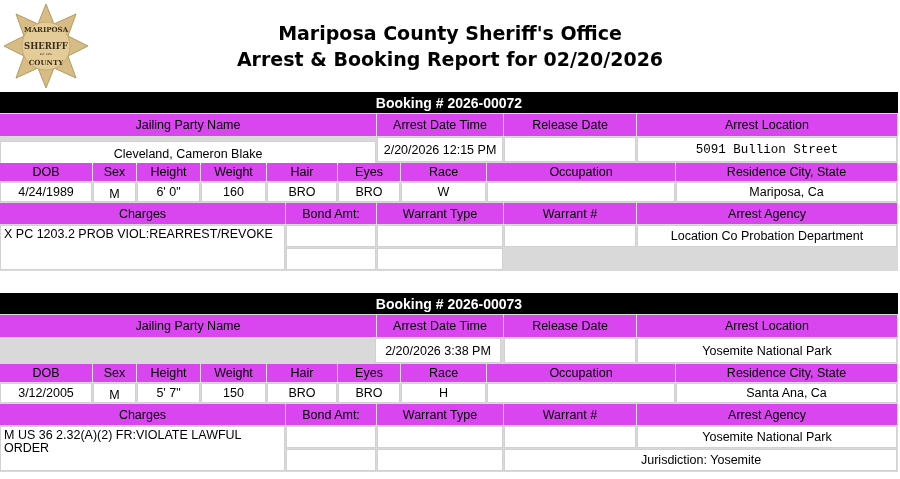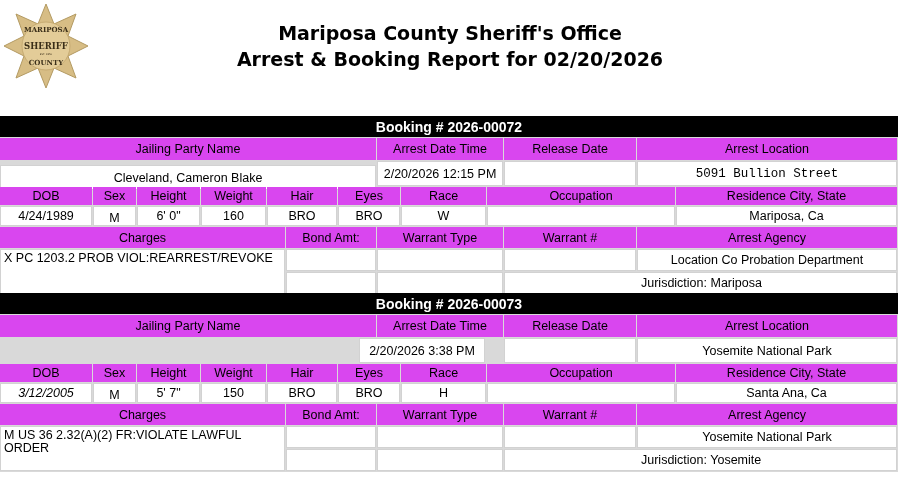--- a/index.html
+++ b/index.html
@@ -25,21 +25,21 @@
     <text x="44" y="30" font-family="DejaVu Serif, serif" font-size="7" font-weight="bold" text-anchor="middle" fill="#3a2e18">MARIPOSA</text>
     <text x="44" y="47" font-family="DejaVu Serif, serif" font-size="8.5" font-weight="bold" text-anchor="middle" fill="#3a2e18">SHERIFF</text>
     <text x="44" y="53" font-family="DejaVu Sans, sans-serif" font-size="2.5" text-anchor="middle" fill="#3a2e18">EST. 1850</text>
     <text x="44" y="63" font-family="DejaVu Serif, serif" font-size="7" font-weight="bold" text-anchor="middle" fill="#3a2e18">COUNTY</text>
   </svg>
 </div>
 
 <div class="title t1">Mariposa County Sheriff's Office</div>
 <div class="title t2">Arrest &amp; Booking Report for 02/20/2026</div>
 
-<div class="booking" style="top:92px;height:180px;margin-top:24px;">
+<div class="booking" style="top:92px;height:180px;">
   <div class="gbg" style="top:0;height:179px;"></div>
   <div class="cell bar" style="left:0;top:0;width:898px;height:21px;">Booking # 2026-00072</div>
 
   <div class="cell hd" style="left:0;top:22px;width:376px;height:22px;">Jailing Party Name</div>
   <div class="cell hd" style="left:377px;top:22px;width:126px;height:22px;">Arrest Date Time</div>
   <div class="cell hd" style="left:504px;top:22px;width:132px;height:22px;">Release Date</div>
   <div class="cell hd" style="left:637px;top:22px;width:260px;height:22px;">Arrest Location</div>
 
   <div class="cell val" style="left:0;top:49px;width:376px;height:25px;">Cleveland, Cameron Blake</div>
   <div class="cell val" style="left:377px;top:45px;width:126px;height:25px;">2/20/2026 12:15 PM</div>
@@ -72,47 +72,46 @@
   <div class="cell hd" style="left:504px;top:111px;width:132px;height:21px;">Warrant #</div>
   <div class="cell hd" style="left:637px;top:111px;width:260px;height:21px;">Arrest Agency</div>
 
   <div class="cell val left" style="left:0;top:133px;width:285px;height:45px;">X PC 1203.2 PROB VIOL:REARREST/REVOKE</div>
   <div class="cell val" style="left:286px;top:133px;width:90px;height:22px;"></div>
   <div class="cell val" style="left:377px;top:133px;width:126px;height:22px;"></div>
   <div class="cell val" style="left:504px;top:133px;width:132px;height:22px;"></div>
   <div class="cell val" style="left:637px;top:133px;width:260px;height:22px;">Location Co Probation Department</div>
   <div class="cell val" style="left:286px;top:156px;width:90px;height:22px;"></div>
   <div class="cell val" style="left:377px;top:156px;width:126px;height:22px;"></div>
-  <div class="cell val" style="left:504px;top:156px;width:393px;height:22px;justify-content:flex-start;padding-left:136px;">Jurisdiction: Mariposa</div>
 </div>
 
 <div class="booking" style="top:293px;height:180px;">
   <div class="gbg" style="top:0;height:179px;"></div>
   <div class="cell bar" style="left:0;top:0;width:898px;height:21px;">Booking # 2026-00073</div>
 
   <div class="cell hd" style="left:0;top:22px;width:376px;height:22px;">Jailing Party Name</div>
   <div class="cell hd" style="left:377px;top:22px;width:126px;height:22px;">Arrest Date Time</div>
   <div class="cell hd" style="left:504px;top:22px;width:132px;height:22px;">Release Date</div>
   <div class="cell hd" style="left:637px;top:22px;width:260px;height:22px;">Arrest Location</div>
 
-  <div class="cell val" style="left:359px;top:45px;width:126px;height:25px;">2/20/2026 3:38 PM</div>
+  <div class="cell val" style="left:375px;top:45px;width:126px;height:25px;">2/20/2026 3:38 PM</div>
   <div class="cell val" style="left:504px;top:45px;width:132px;height:25px;"></div>
   <div class="cell val" style="left:637px;top:45px;width:260px;height:25px;">Yosemite National Park</div>
 
   <div class="cell hd" style="left:0;top:71px;width:92px;height:18px;">DOB</div>
   <div class="cell hd" style="left:93px;top:71px;width:43px;height:18px;">Sex</div>
   <div class="cell hd" style="left:137px;top:71px;width:63px;height:18px;">Height</div>
   <div class="cell hd" style="left:201px;top:71px;width:65px;height:18px;">Weight</div>
   <div class="cell hd" style="left:267px;top:71px;width:70px;height:18px;">Hair</div>
   <div class="cell hd" style="left:338px;top:71px;width:62px;height:18px;">Eyes</div>
   <div class="cell hd" style="left:401px;top:71px;width:85px;height:18px;">Race</div>
   <div class="cell hd" style="left:487px;top:71px;width:188px;height:18px;">Occupation</div>
   <div class="cell hd" style="left:676px;top:71px;width:221px;height:18px;">Residence City, State</div>
 
-  <div class="cell val" style="left:0;top:90px;width:92px;height:20px;font-style:italic;">3/12/2005</div>
+  <div class="cell val" style="left:0;top:90px;width:92px;height:20px;">3/12/2005</div>
   <div class="cell val" style="left:93px;top:90px;width:43px;height:20px;padding-top:4px;">M</div>
   <div class="cell val" style="left:137px;top:90px;width:63px;height:20px;">5' 7"</div>
   <div class="cell val" style="left:201px;top:90px;width:65px;height:20px;">150</div>
   <div class="cell val" style="left:267px;top:90px;width:70px;height:20px;">BRO</div>
   <div class="cell val" style="left:338px;top:90px;width:62px;height:20px;">BRO</div>
   <div class="cell val" style="left:401px;top:90px;width:85px;height:20px;">H</div>
   <div class="cell val" style="left:487px;top:90px;width:188px;height:20px;"></div>
   <div class="cell val" style="left:676px;top:90px;width:221px;height:20px;">Santa Ana, Ca</div>
 
   <div class="cell hd" style="left:0;top:111px;width:285px;height:21px;">Charges</div>

